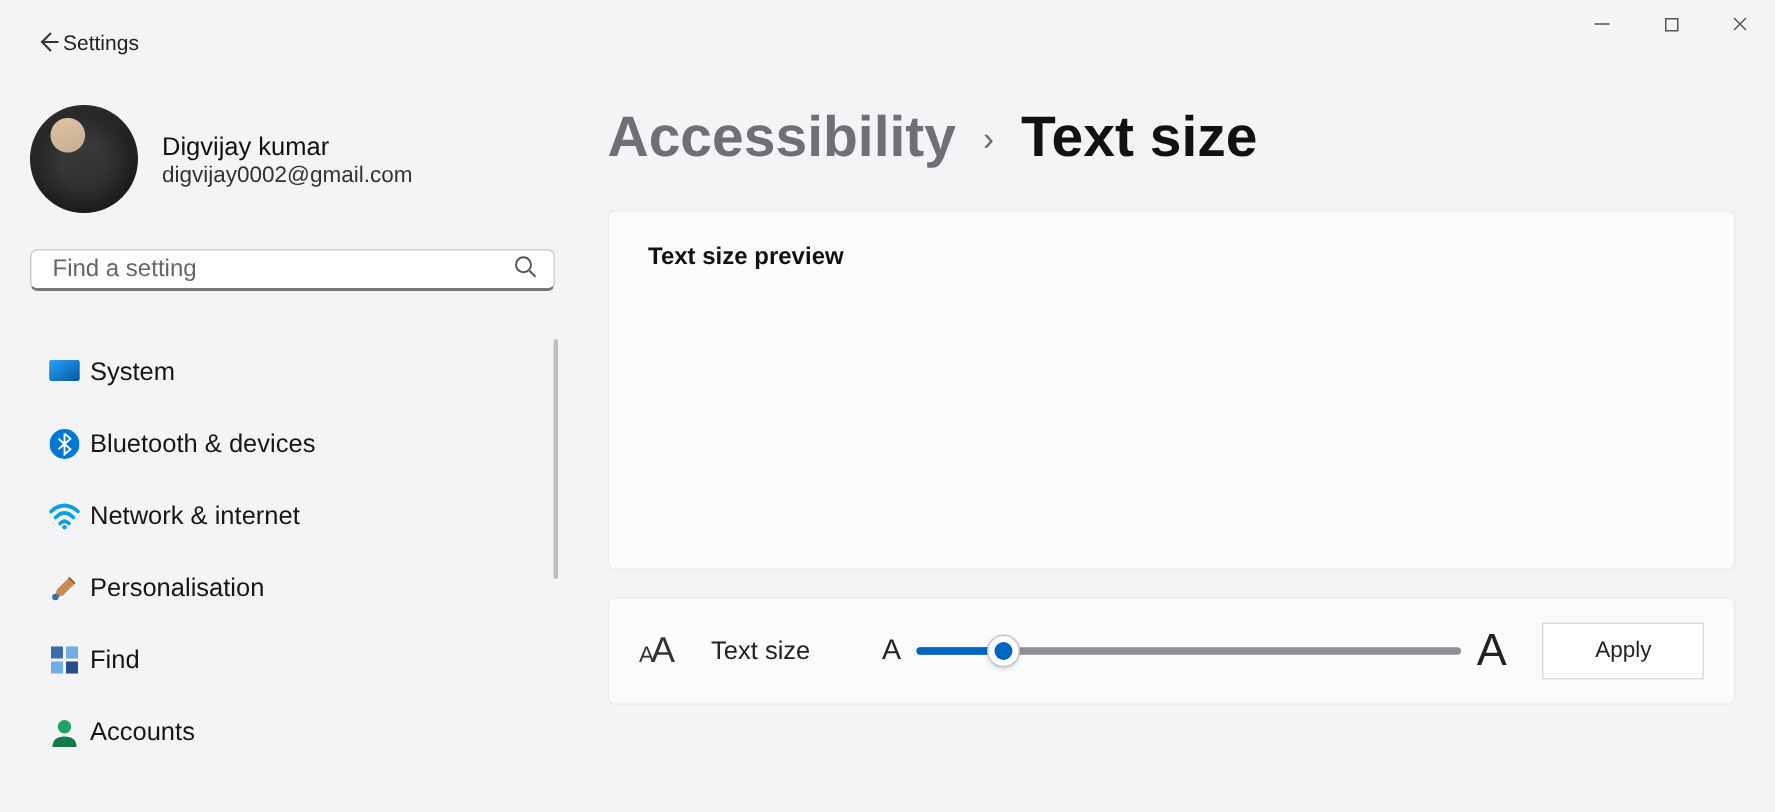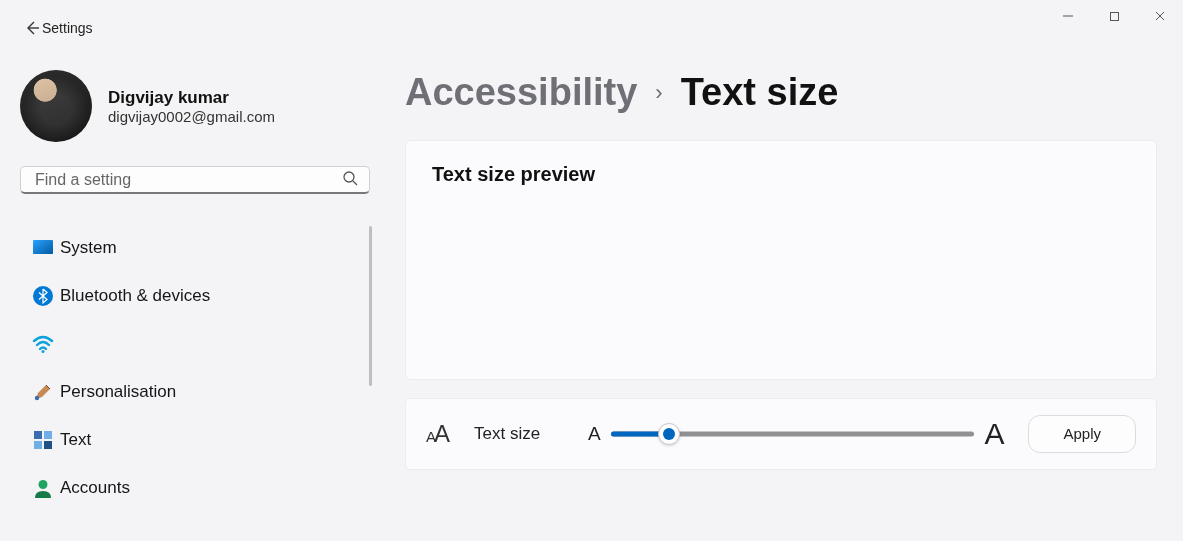--- a/index.html
+++ b/index.html
@@ -55,21 +55,21 @@
     background: radial-gradient(circle at 35% 28%, #e8c8a8 16%, transparent 17%),
                 radial-gradient(circle at 50% 55%, #3a3a3a 28%, #222 60%);
     position:relative;
     overflow:hidden;
   }
   .avatar::after{
     content:"";position:absolute;inset:0;
     background: linear-gradient(160deg, rgba(255,255,255,.05), rgba(0,0,0,.3));
     border-radius:50%;
   }
-  .profile-name{font-size:17px;font-weight:700;color:#111;}
+  .profile-name{font-size:17px;font-weight:400;color:#111;}
   .profile-email{font-size:15px;color:#333;}
   .search {
     position:relative;
     margin-bottom:30px;
     width: 350px;
   }
   .search input{
     width:100%; height:28px;
     border:1px solid #d0d0d0;
     border-bottom:2px solid #777;
@@ -111,21 +111,21 @@
   .crumb .parent{ color:#6f6f76; font-weight:600;}
   .crumb .chev{ color:#6b6b72; font-size:22px; font-weight:400;}
   .crumb .current{ color:#111;}
   .card{
     background:#fbfbfd;
     border:1px solid #ececee;
     border-radius:5px;
     padding:22px 26px 26px;
   }
   .preview-card{ min-height:240px; margin-bottom:18px;}
-  .preview-title{ font-size:20px; font-weight:600; margin-bottom:14px; color:#111;}
+  .preview-title{ font-size:16px; font-weight:600; margin-bottom:14px; color:#111;}
   .preview-text{ font-size:21px; line-height:1.42; color:#2a2a2f;}
   .slider-card{
     display:flex; align-items:center; gap:24px;
     padding:16px 20px;
   }
   .aa-icon{ font-weight:400; color:#333; display:flex; align-items:baseline;}
   .aa-icon .small{font-size:15px;}
   .aa-icon .big{font-size:24px; margin-left:-2px;}
   .slider-label{ font-size:17px; color:#222; min-width:90px;}
   .slider-wrap{
@@ -150,21 +150,21 @@
     background:#fff; border:1px solid #c8c8cc;
     box-shadow:0 1px 3px rgba(0,0,0,.15);
     display:flex;align-items:center;justify-content:center;
   }
   .thumb::after{
     content:""; width:12px;height:12px;border-radius:50%;background:#0067c0;
   }
   .apply-btn{
     height:38px; padding:0 34px;
     border:1px solid #dcdce0; background:#fdfdfe;
-    border-radius:12px; font-size:15px; color:#222;
+    border-radius:0; font-size:15px; color:#222;
   }
 </style>
 </head>
 <body>
 
 <div class="titlebar">
   <div class="tbtn">
     <svg width="12" height="12" viewBox="0 0 12 12">
         <line x1="1" y1="6" x2="11" y2="6" stroke="currentColor" stroke-width="1"></line>
       </svg>
@@ -242,20 +242,21 @@
 
     <div class="nav-item">
       <span class="nav-icon">
         <svg width="22" height="18" viewBox="0 0 22 18">
             <path d="M2 6 Q11 -2 20 6" stroke="#0aa1dd" stroke-width="2.4" fill="none" stroke-linecap="round"></path>
             <path d="M5 10 Q11 4 17 10" stroke="#0aa1dd" stroke-width="2.4" fill="none" stroke-linecap="round"></path>
             <path d="M8 14 Q11 11 14 14" stroke="#0aa1dd" stroke-width="2.4" fill="none" stroke-linecap="round"></path>
             <circle cx="11" cy="16.5" r="1.5" fill="#0aa1dd"></circle>
           </svg>
       </span>
+      <span>Network &amp; internet</span>
     </div>
 
     <div class="nav-item">
       <span class="nav-icon">
         <svg width="22" height="22" viewBox="0 0 22 22">
             <path d="M4 18 L6 12 L14 4 L18 8 L10 16 Z" fill="#c78a54"></path>
             <path d="M14 4 L18 8" stroke="#7a4a28" stroke-width="1"></path>
             <circle cx="5" cy="17" r="2.2" fill="#3a6cae"></circle>
           </svg>
       </span>
@@ -264,21 +265,21 @@
 
     <div class="nav-item">
       <span class="nav-icon">
         <svg width="20" height="20" viewBox="0 0 20 20">
             <rect x="1" y="1" width="8" height="8" fill="#3a6cae"></rect>
             <rect x="11" y="1" width="8" height="8" fill="#6faee6"></rect>
             <rect x="1" y="11" width="8" height="8" fill="#6faee6"></rect>
             <rect x="11" y="11" width="8" height="8" fill="#205088"></rect>
           </svg>
       </span>
-      <span>Text</span>
+      <span>Find</span>
     </div>
 
     <div class="nav-item">
       <span class="nav-icon">
         <svg width="20" height="20" viewBox="0 0 20 20">
             <circle cx="10" cy="6.5" r="4.5" fill="#1fa463"></circle>
             <path d="M2 20 Q2 13 10 13 Q18 13 18 20 Z" fill="#167a47"></path>
           </svg>
       </span>
       <span>Accounts</span>

